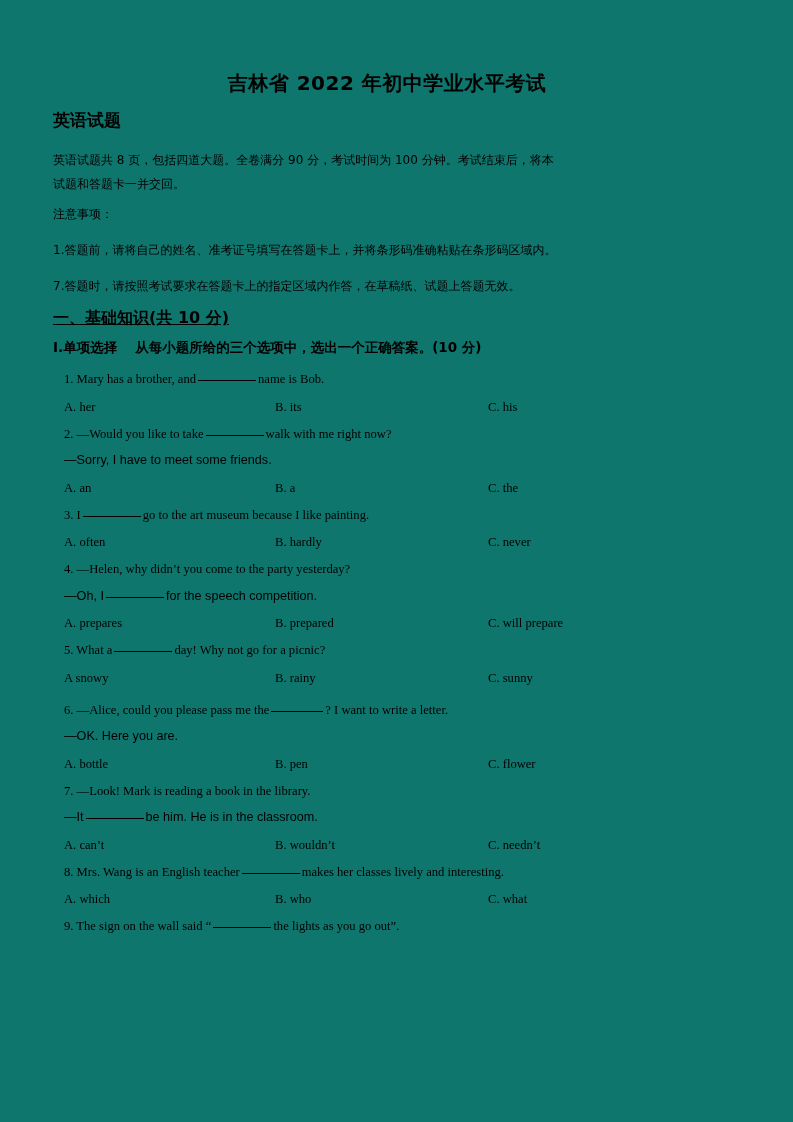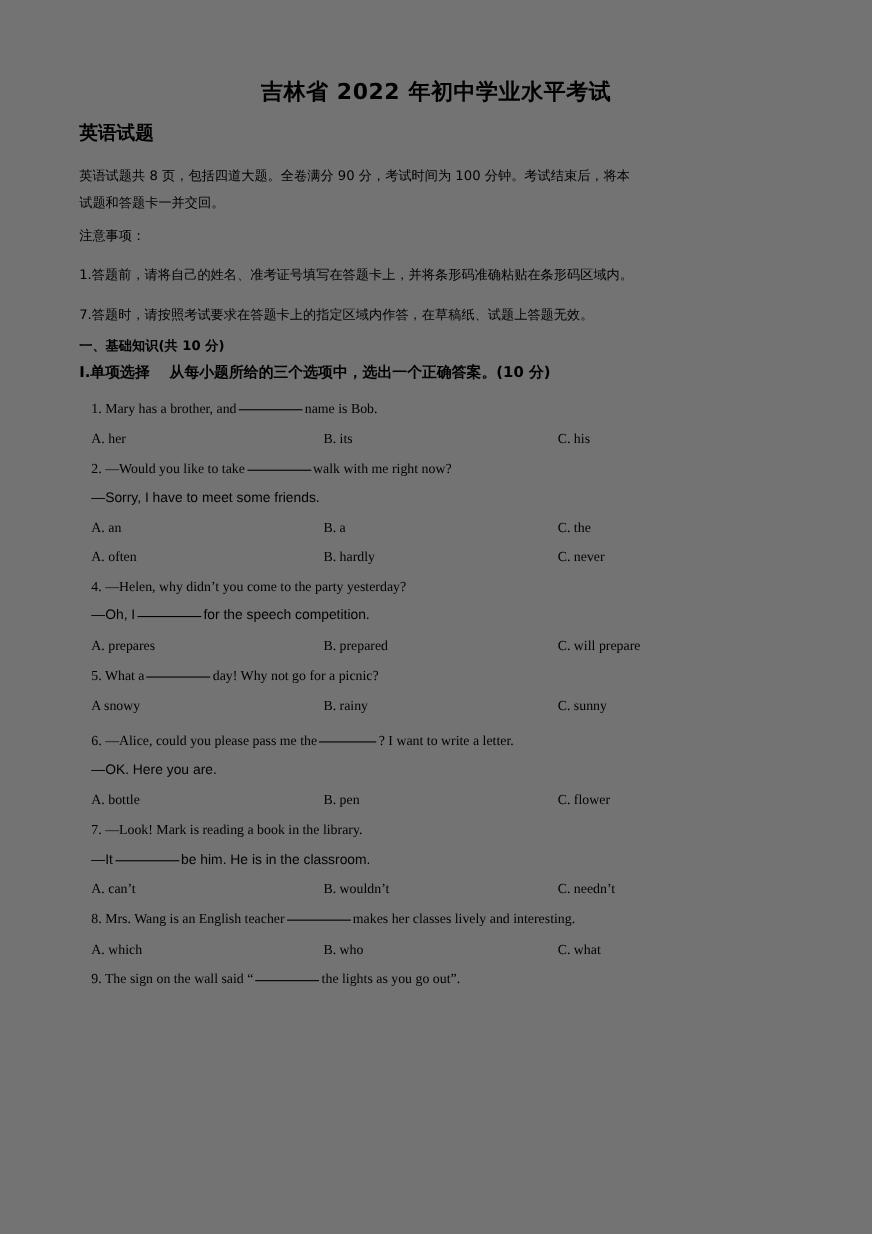--- a/index.html
+++ b/index.html
@@ -8,23 +8,23 @@
     background: #ffffff;
   }
   body {
     font-family: "Liberation Serif", serif;
     color: #000000;
   }
   .page {
     position: relative;
     width: 793px;
     height: 1122px;
-    background: #737373;
+    background: #0f766e;
     box-sizing: border-box;
-    padding: 52px 72px 40px 72px;
+    padding: 52px 72px 40px 53px;
     overflow: hidden;
   }
   .title-main {
     text-align: center;
     font-size: 20px;
     font-weight: bold;
     letter-spacing: 0.5px;
     margin: 18px 0 0 0;
     font-family: "DejaVu Sans", sans-serif;
   }
@@ -48,23 +48,24 @@
   }
   .notice-head {
     margin-top: 6px;
   }
   .notice-item {
     margin-top: 12px;
   }
   .section-head {
     font-family: "DejaVu Sans", sans-serif;
     font-weight: bold;
-    font-size: 12px;
+    font-size: 16px;
     line-height: 2.0;
     margin: 4px 0 0 0;
+    text-decoration: underline;
   }
   .sub-head {
     font-family: "DejaVu Sans", sans-serif;
     font-weight: bold;
     font-size: 13.5px;
     line-height: 2.0;
     margin: 0;
   }
   .sub-head .gap {
     display: inline-block;
@@ -148,20 +149,23 @@
   <p class="q-stem">
     <span>2. —Would you like to take</span><span class="blank"></span><span>walk with me right now?</span>
   </p>
   <p class="q-cont">—Sorry, I have to meet some friends.</p>
   <div class="options">
     <span class="opt opt-a">A. an</span>
     <span class="opt opt-b">B. a</span>
     <span class="opt opt-c">C. the</span>
   </div>
 
+  <p class="q-stem">
+    <span>3. I</span><span class="blank"></span><span>go to the art museum because I like painting.</span>
+  </p>
   <div class="options">
     <span class="opt opt-a">A. often</span>
     <span class="opt opt-b">B. hardly</span>
     <span class="opt opt-c">C. never</span>
   </div>
 
   <p class="q-stem">4. —Helen, why didn’t you come to the party yesterday?</p>
   <p class="q-cont">
     <span>—Oh, I</span><span class="blank"></span><span>for the speech competition.</span>
   </p>

